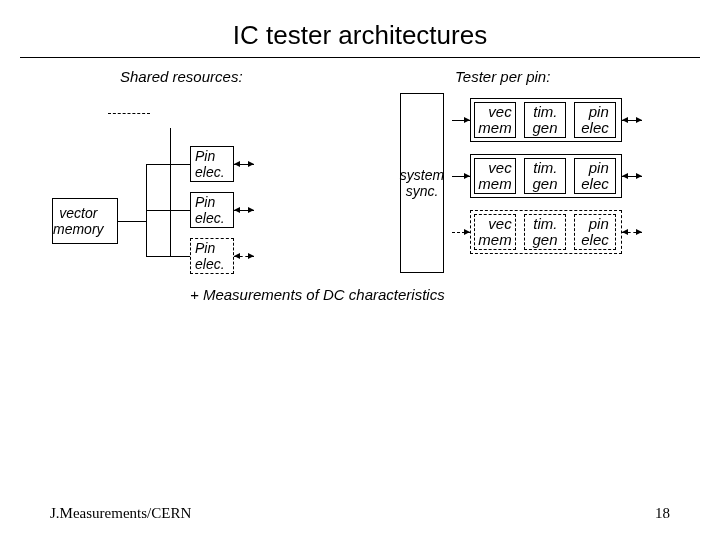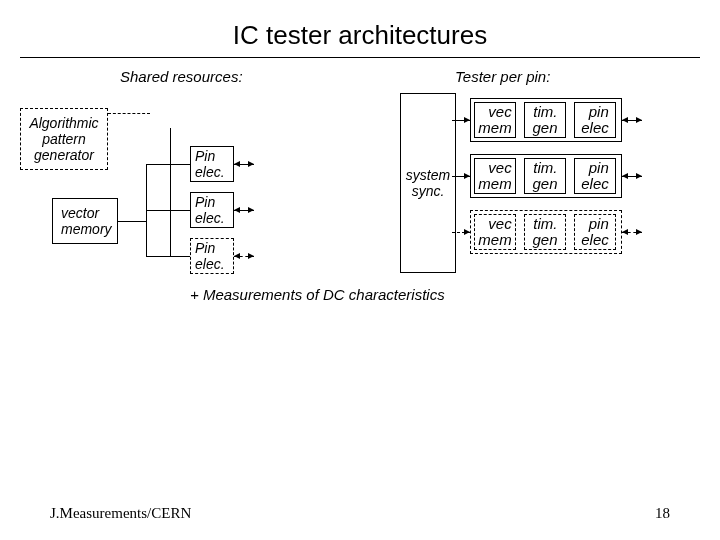--- a/index.html
+++ b/index.html
@@ -96,24 +96,23 @@
 </head>
 <body>
 
 <div class="title">IC tester architectures</div>
 <hr class="hr">
 
 <div class="canvas">
 
   <div class="label-text" style="left:100px; top:0;">Shared resources:</div>
 
-  <div class="box dashed" style="left:0; top:40px; width:88px; height:62px; font-size:14px;">Algorithmic<br>pattern<br>generator</div>
 
 
-  <div class="box" style="left:32px; top:130px; width:66px; height:46px; text-align:left; justify-content:flex-start; padding-left:8px;">vector<br>memory</div>
+  <div class="box" style="left:32px; top:130px; width:66px; height:46px; text-align:center; justify-content:flex-start; padding-left:0;">vector<br>memory</div>
 
   <div class="box" style="left:170px; top:78px; width:44px; height:36px; text-align:left; justify-content:flex-start; padding-left:4px;">Pin<br>elec.</div>
   <div class="box" style="left:170px; top:124px; width:44px; height:36px; text-align:left; justify-content:flex-start; padding-left:4px;">Pin<br>elec.</div>
   <div class="box dashed" style="left:170px; top:170px; width:44px; height:36px; text-align:left; justify-content:flex-start; padding-left:4px;">Pin<br>elec.</div>
 
   <div class="dconn" style="left:88px; top:45px; width:42px;"></div>
 
   <div class="line vline" style="left:150px; top:60px; height:128px;"></div>
   <div class="line hline" style="left:150px; top:96px; width:20px;"></div>
   <div class="line hline" style="left:150px; top:142px; width:20px;"></div>
@@ -132,21 +131,21 @@
   <div class="line hline" style="left:214px; top:142px; width:20px;"></div>
   <div class="arrow-l" style="left:214px; top:139px;"></div>
   <div class="arrow-r" style="left:228px; top:139px;"></div>
 
   <div class="dconn" style="left:214px; top:188px; width:20px;"></div>
   <div class="arrow-l" style="left:214px; top:185px;"></div>
   <div class="arrow-r" style="left:228px; top:185px;"></div>
 
   <div class="label-text" style="left:435px; top:0;">Tester per pin:</div>
 
-  <div class="box" style="left:380px; top:25px; width:56px; height:180px;">system<br>sync.</div>
+  <div class="box" style="left:380px; top:25px; width:44px; height:180px;">system<br>sync.</div>
 
   <div class="grp" style="left:450px; top:30px; width:152px; height:44px;"></div>
   <div class="sbox" style="left:454px; top:34px; width:42px; height:36px;">vec<br>mem</div>
   <div class="sbox" style="left:504px; top:34px; width:42px; height:36px;">tim.<br>gen</div>
   <div class="sbox" style="left:554px; top:34px; width:42px; height:36px;">pin<br>elec</div>
 
   <div class="grp" style="left:450px; top:86px; width:152px; height:44px;"></div>
   <div class="sbox" style="left:454px; top:90px; width:42px; height:36px;">vec<br>mem</div>
   <div class="sbox" style="left:504px; top:90px; width:42px; height:36px;">tim.<br>gen</div>
   <div class="sbox" style="left:554px; top:90px; width:42px; height:36px;">pin<br>elec</div>

